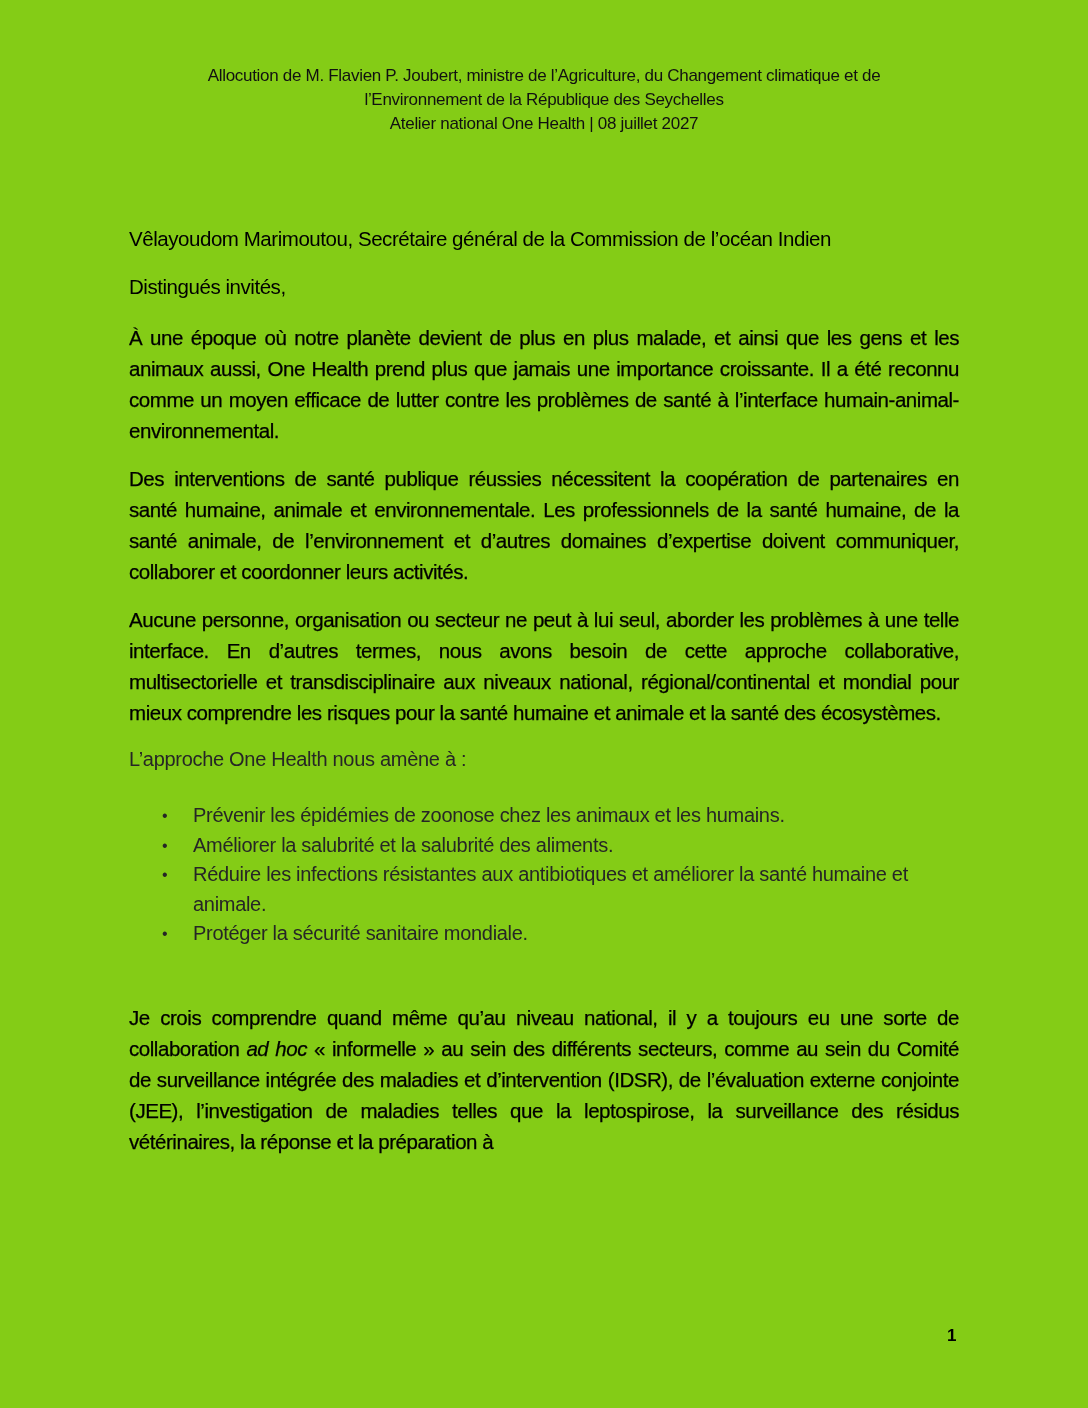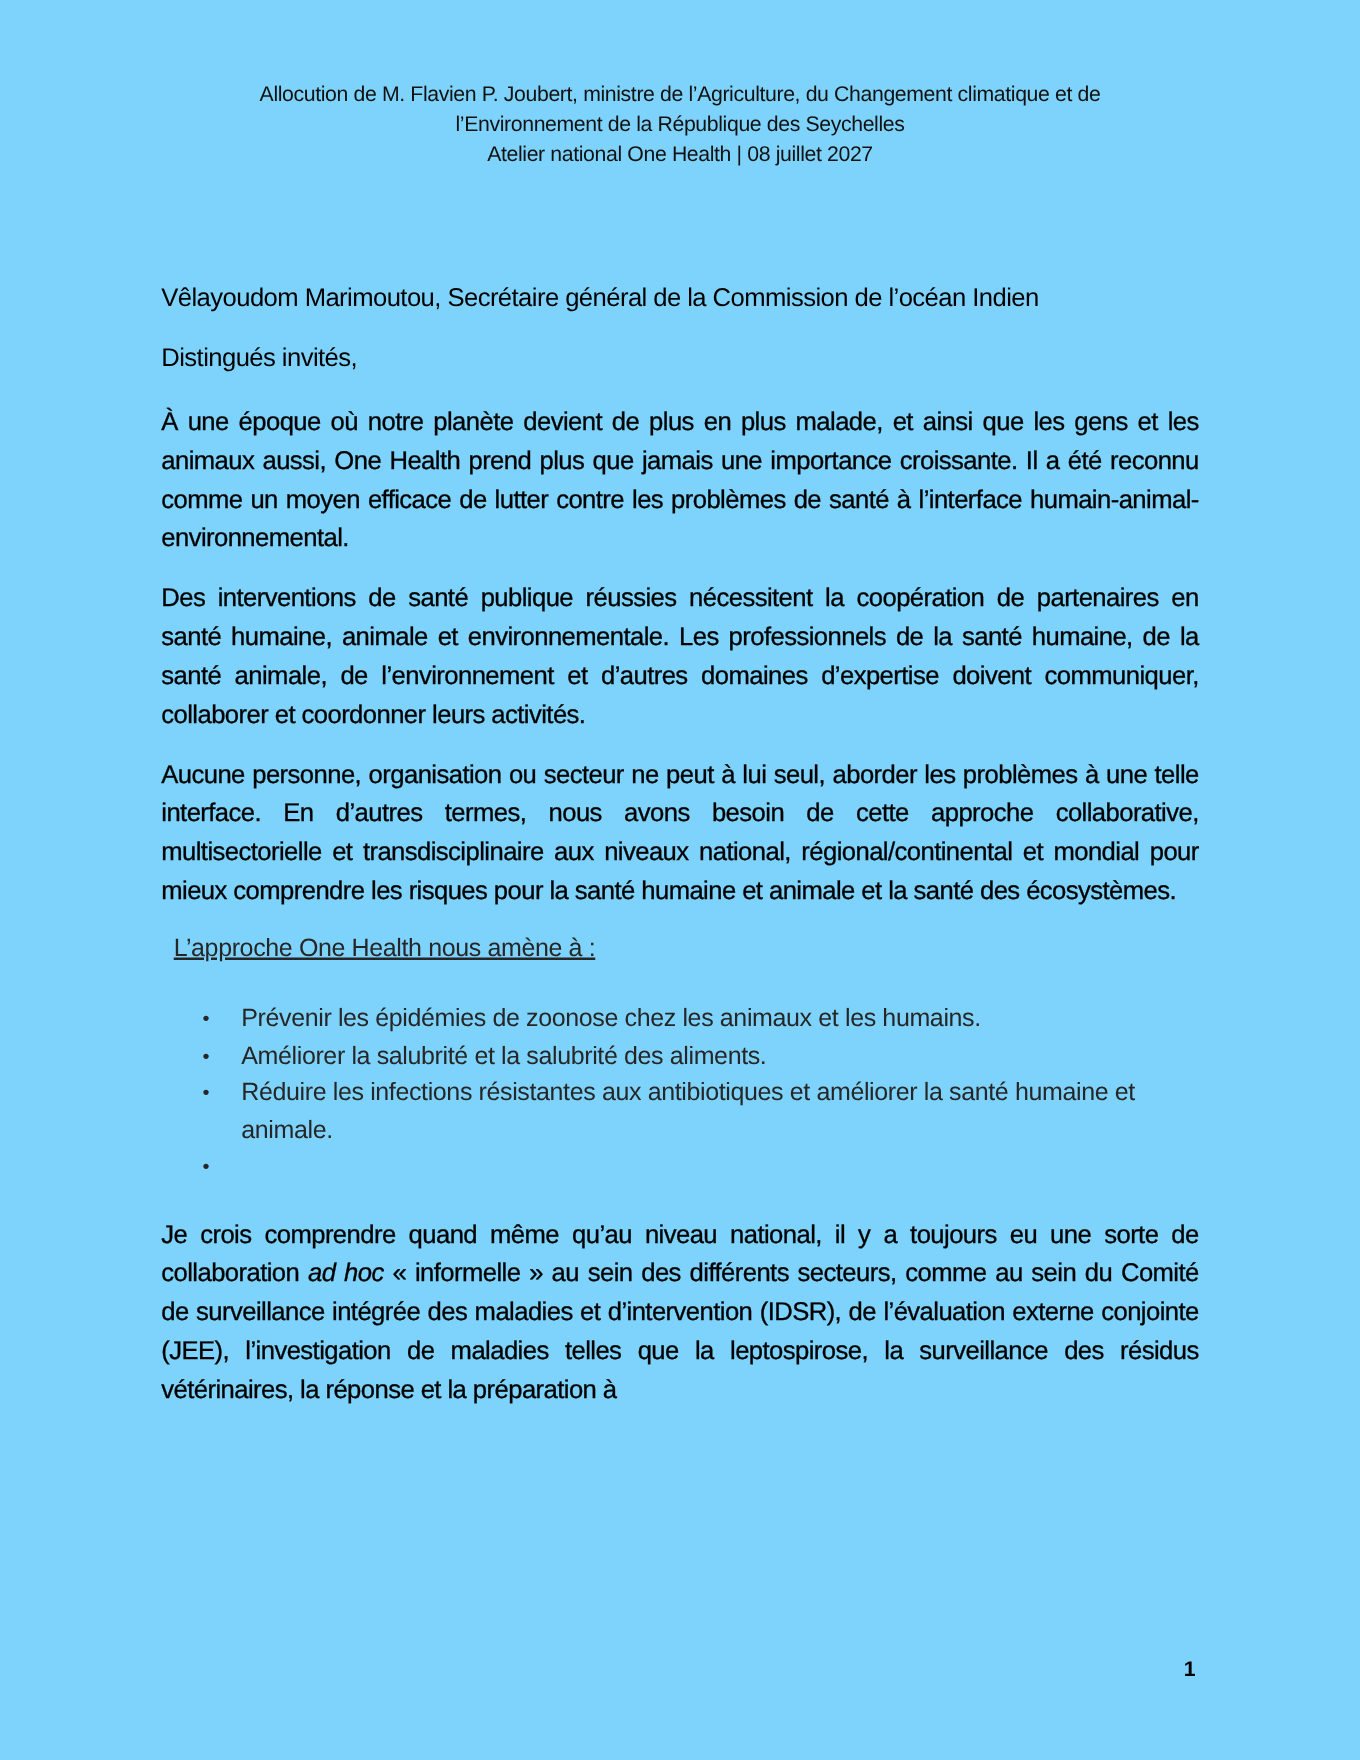--- a/index.html
+++ b/index.html
@@ -13,21 +13,21 @@
       position: relative;
       overflow: hidden;
       font-family: "Liberation Sans", sans-serif;
       color: #000000;
     }
     .page {
       position: absolute;
       left: 0; top: 0;
       width: 1088px;
       height: 1408px;
-      background: #7dd3fc;
+      background: #84cc16;
     }
     .header {
       position: absolute;
       top: 64px;
       left: 120px;
       width: 848px;
       text-align: center;
       font-size: 17px;
       line-height: 24px;
       color: #111111;
@@ -50,26 +50,25 @@
     }
     .salute b { font-weight: normal; }
     .para {
       margin: 0 0 17px 0;
       line-height: 31px;
       text-align: justify;
       font-weight: normal;
       -webkit-text-stroke: 0.25px #000;
     }
     .intro {
-      margin: 16px 0 0 10px;
+      margin: 16px 0 0 0;
       line-height: 28px;
       color: #262626;
       font-size: 20px;
       letter-spacing: -0.3px;
-      text-decoration: underline;
     }
     .bullets {
       list-style: none;
       margin: 28px 0 0 0;
       padding: 0 0 0 64px;
       color: #262626;
       font-size: 20px;
       letter-spacing: -0.3px;
     }
     .bullets li {
@@ -116,21 +115,21 @@
     <p class="para">À une époque où notre planète devient de plus en plus malade, et ainsi que les gens et les animaux aussi, One Health prend plus que jamais une importance croissante. Il a été reconnu comme un moyen efficace de lutter contre les problèmes de santé à l’interface humain-animal-environnemental.</p>
     <p class="para">Des interventions de santé publique réussies nécessitent la coopération de partenaires en santé humaine, animale et environnementale. Les professionnels de la santé humaine, de la santé animale, de l’environnement et d’autres domaines d’expertise doivent communiquer, collaborer et coordonner leurs activités.</p>
     <p class="para">Aucune personne, organisation ou secteur ne peut à lui seul, aborder les problèmes à une telle interface. En d’autres termes, nous avons besoin de cette approche collaborative, multisectorielle et transdisciplinaire aux niveaux national, régional/continental et mondial pour mieux comprendre les risques pour la santé humaine et animale et la santé des écosystèmes.</p>
 
     <p class="intro">L’approche One Health nous amène à :</p>
 
     <ul class="bullets">
       <li><span class="bullet">•</span><span>Prévenir les épidémies de zoonose chez les animaux et les humains.</span></li>
       <li><span class="bullet">•</span><span>Améliorer la salubrité et la salubrité des aliments.</span></li>
       <li><span class="bullet">•</span><span>Réduire les infections résistantes aux antibiotiques et améliorer la santé humaine et animale.</span></li>
-      <li><span class="bullet">•</span></li>
+      <li><span class="bullet">•</span><span>Protéger la sécurité sanitaire mondiale.</span></li>
     </ul>
 
     <p class="para last"><span>Je crois comprendre quand même qu’au niveau national, il y a toujours eu une sorte de  collaboration </span><i>ad hoc</i><span>  « informelle » au sein des différents secteurs, comme au sein  du Comité  de surveillance intégrée des maladies et d’intervention (IDSR), de l’évaluation externe conjointe (JEE), l’investigation de maladies telles que la leptospirose, la surveillance des résidus vétérinaires, la réponse et la préparation à</span></p>
 
   </div>
 
   <div class="pagenum">1</div>
 
 </div>
 

